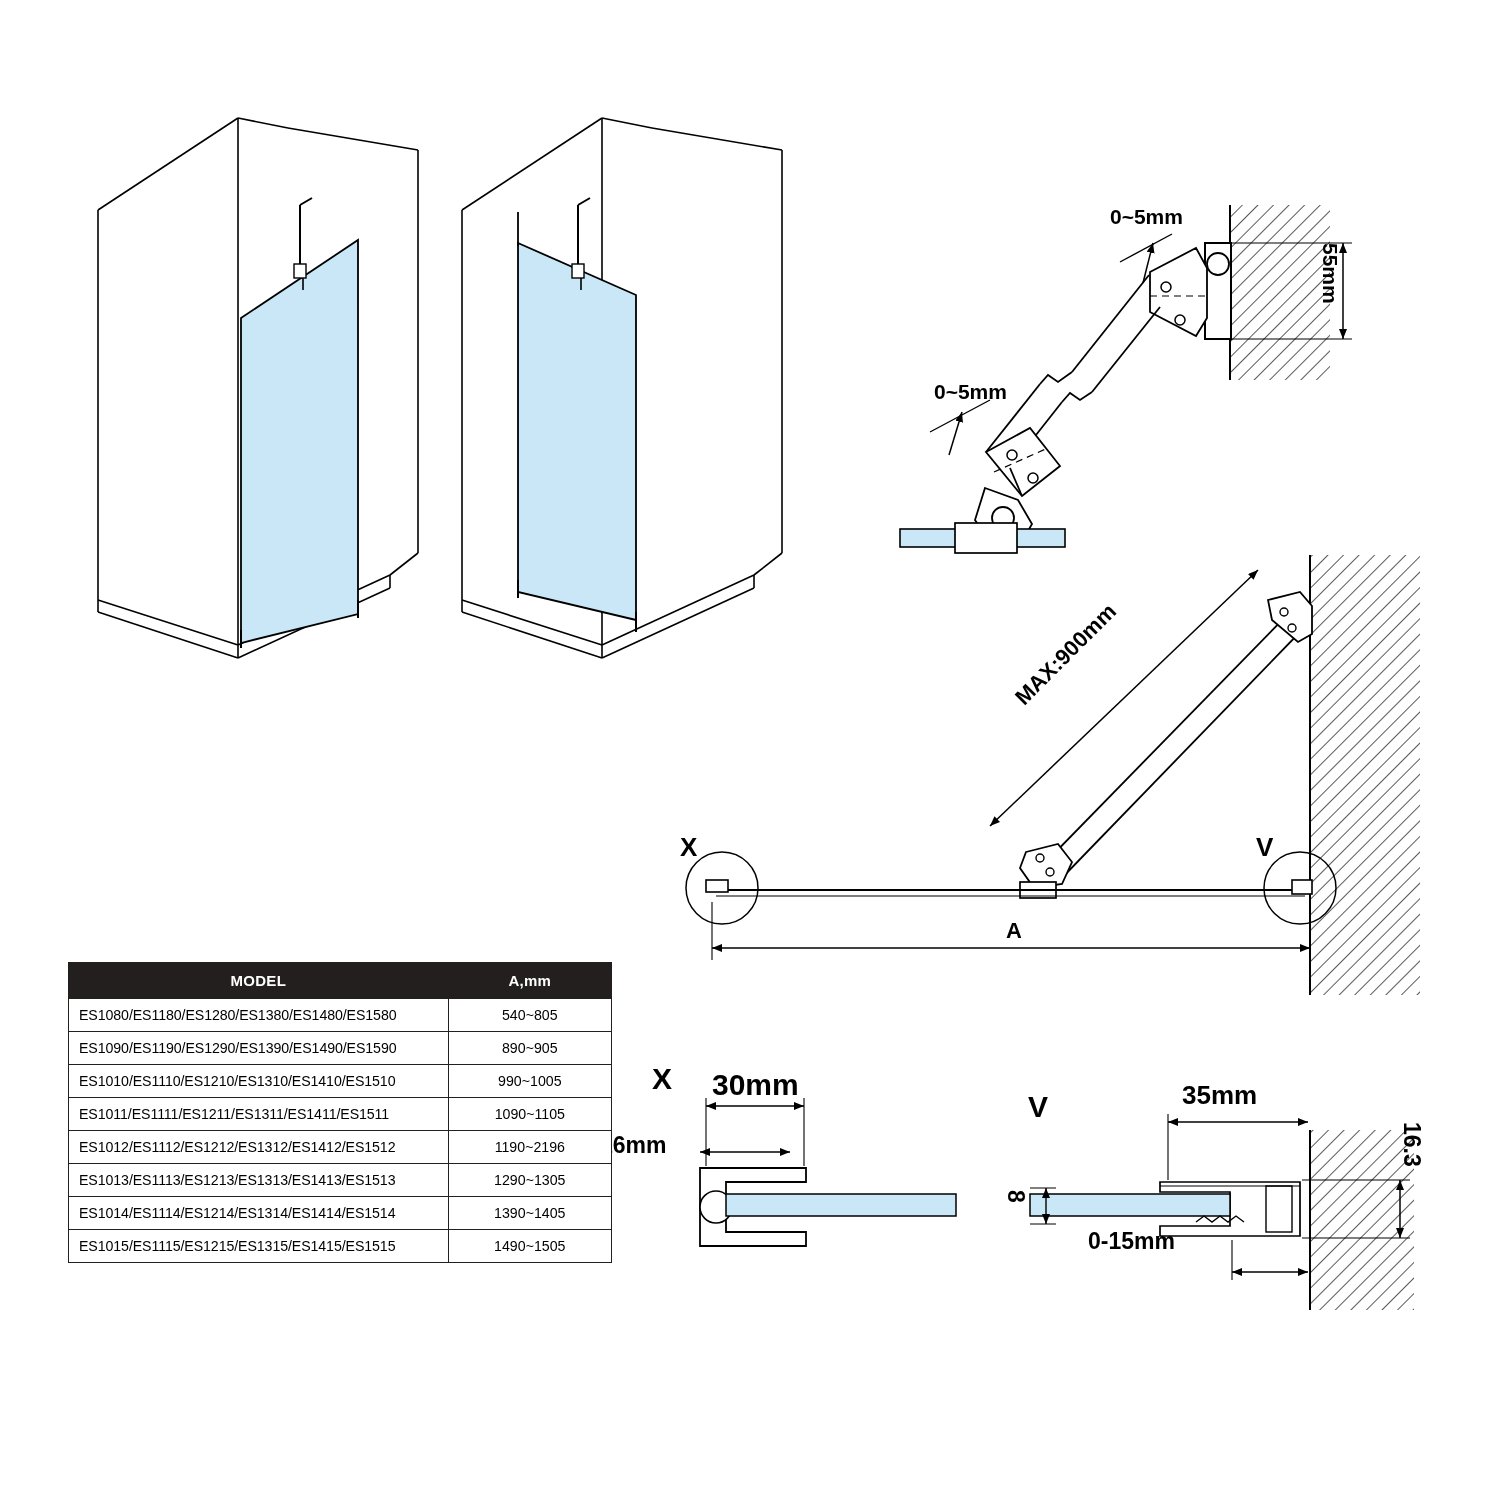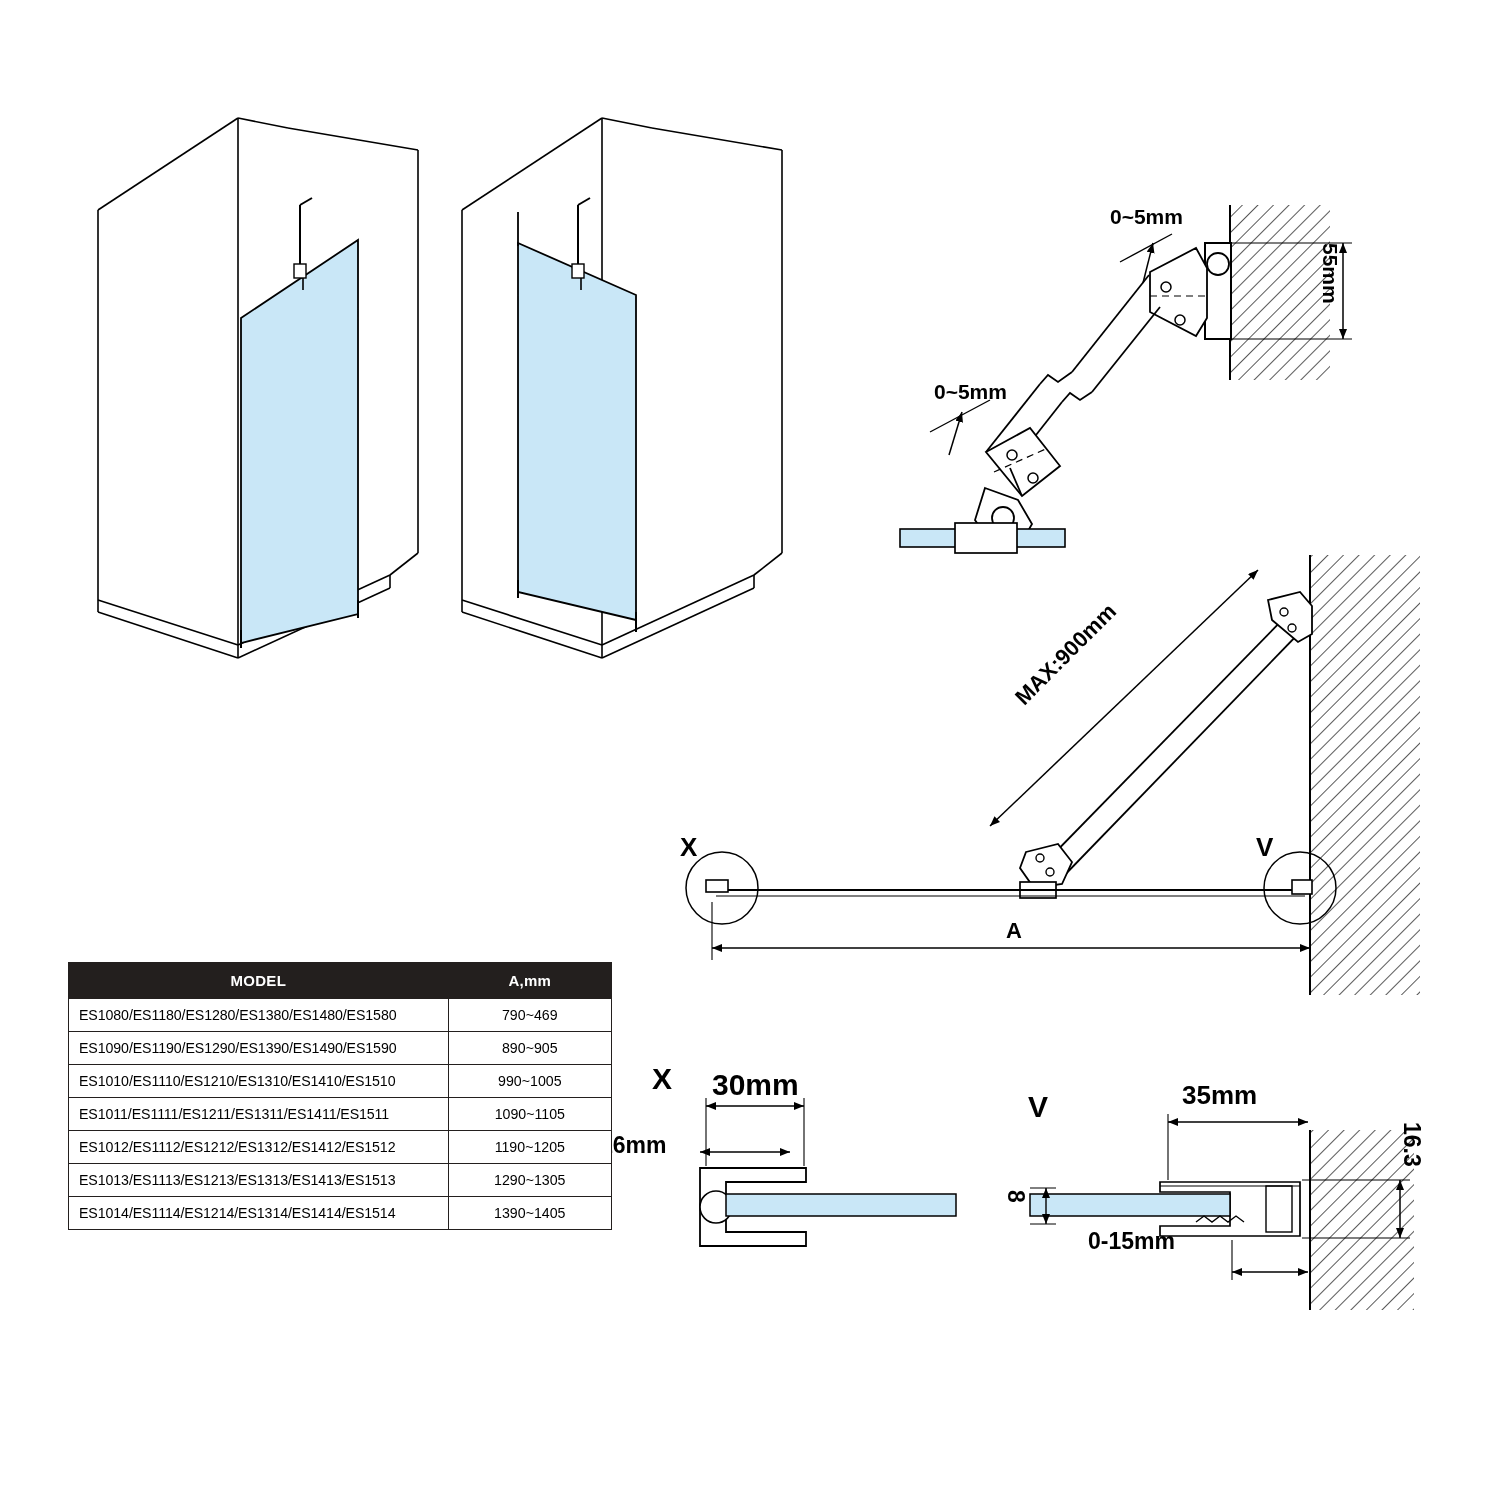--- a/index.html
+++ b/index.html
@@ -292,42 +292,46 @@
       </colgroup>
     <thead>
       <tr>
         <th>MODEL</th>
         <th>A,mm</th>
       </tr>
     </thead>
     <tbody>
       <tr>
         <td class="model">ES1080/ES1180/ES1280/ES1380/ES1480/ES1580</td>
-        <td>790~469</td>
+        <td>540~805</td>
       </tr>
       <tr>
         <td class="model">ES1090/ES1190/ES1290/ES1390/ES1490/ES1590</td>
         <td>890~905</td>
       </tr>
       <tr>
         <td class="model">ES1010/ES1110/ES1210/ES1310/ES1410/ES1510</td>
         <td>990~1005</td>
       </tr>
       <tr>
         <td class="model">ES1011/ES1111/ES1211/ES1311/ES1411/ES1511</td>
         <td>1090~1105</td>
       </tr>
       <tr>
         <td class="model">ES1012/ES1112/ES1212/ES1312/ES1412/ES1512</td>
-        <td>1190~1205</td>
+        <td>1190~2196</td>
       </tr>
       <tr>
         <td class="model">ES1013/ES1113/ES1213/ES1313/ES1413/ES1513</td>
         <td>1290~1305</td>
       </tr>
       <tr>
         <td class="model">ES1014/ES1114/ES1214/ES1314/ES1414/ES1514</td>
         <td>1390~1405</td>
       </tr>
+      <tr>
+        <td class="model">ES1015/ES1115/ES1215/ES1315/ES1415/ES1515</td>
+        <td>1490~1505</td>
+      </tr>
     </tbody>
   </table>
 
 </div>
 
 </body></html>

